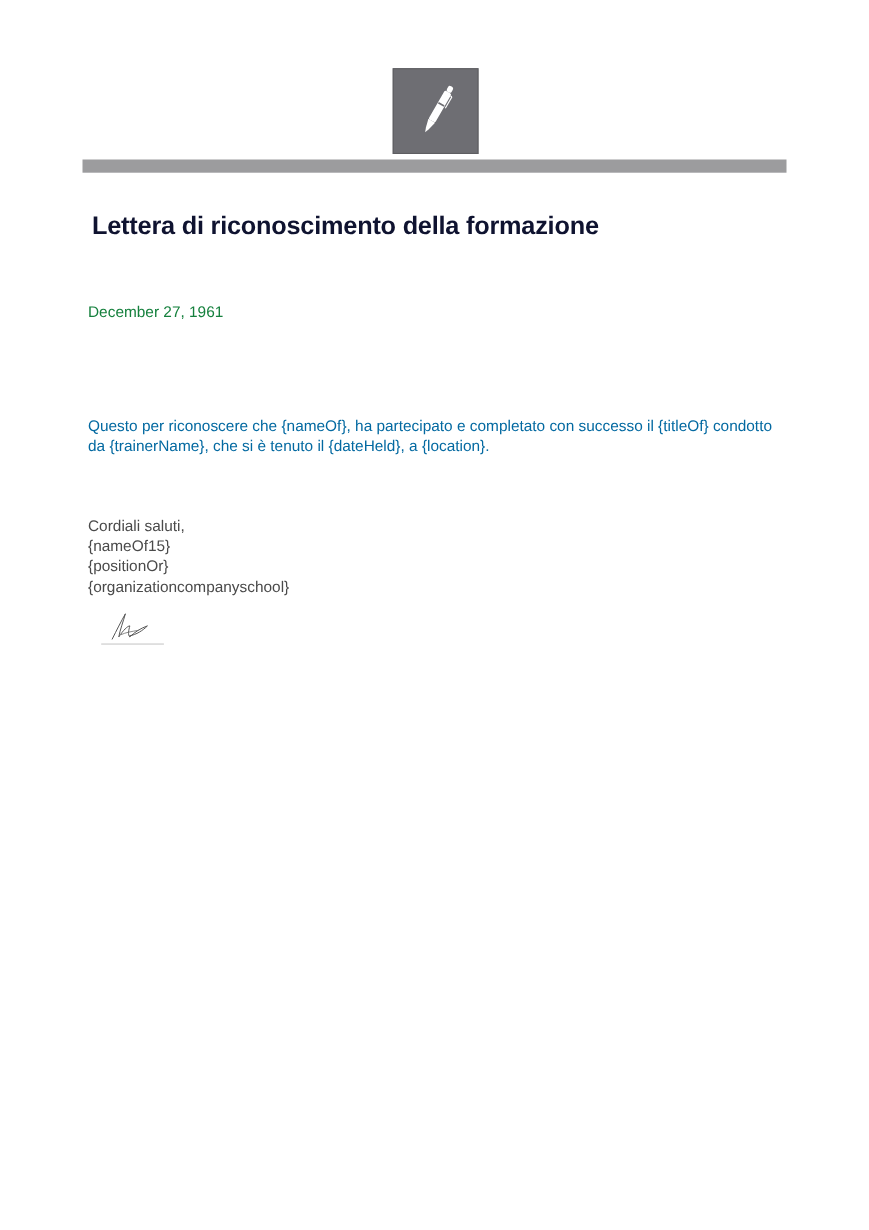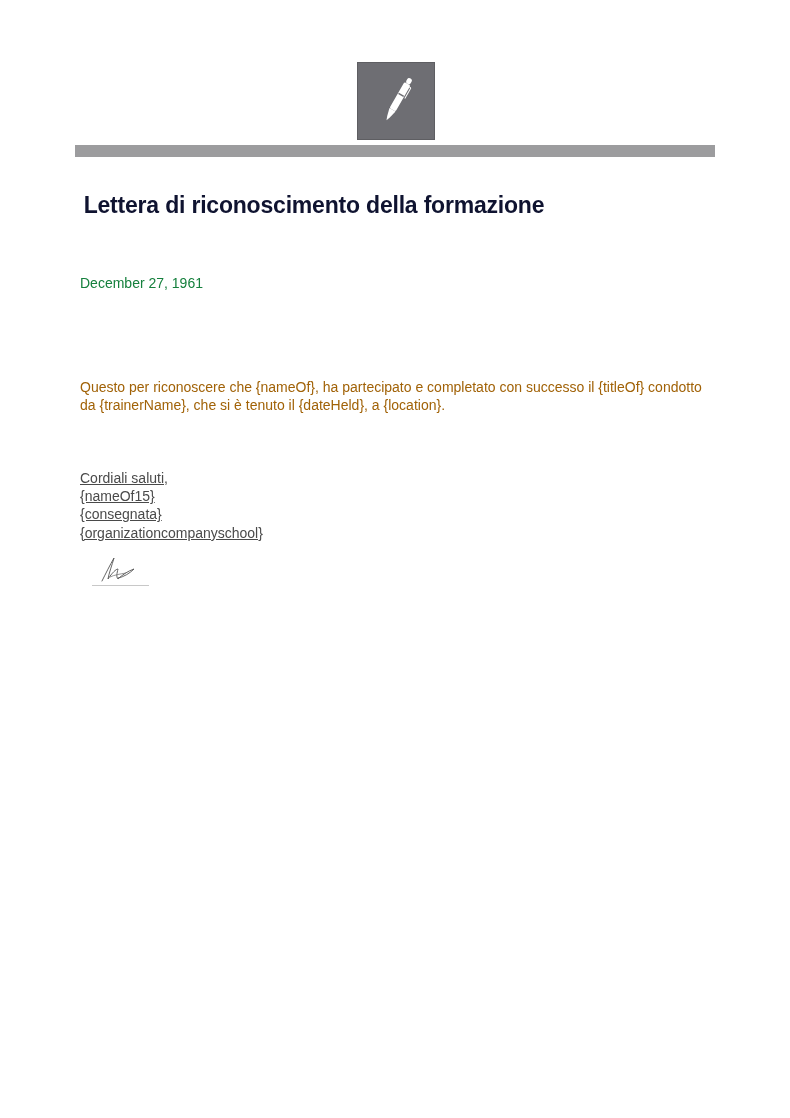--- a/index.html
+++ b/index.html
@@ -2,24 +2,24 @@
 <html><head>
   <meta charset="utf-8">
   <style>
     html, body { margin: 0; padding: 0; background: #ffffff; }
     body { width: 790px; height: 1118px; position: relative; overflow: hidden; font-family: "Liberation Sans", sans-serif; }
     .logo-box { position: absolute; left: 357px; top: 62px; width: 78px; height: 78px; background: #6e6e73; border: 1px solid #5e5e62; box-sizing: border-box; }
     .logo-box svg { position: absolute; left: 0; top: 0; width: 78px; height: 78px; }
     .header-bar { position: absolute; left: 75px; top: 145px; width: 640px; height: 12px; background: #9c9c9e; }
     .title { position: absolute; left: 0; top: 192px; width: 628px; text-align: center; font-size: 23px; font-weight: bold; color: #0f1330; letter-spacing: -0.2px; }
     .date { position: absolute; left: 80px; top: 275px; font-size: 14px; color: #15803d; }
-    .body-text { position: absolute; left: 80px; top: 378px; width: 640px; font-size: 14px; line-height: 18.2px; color: #a16207; }
+    .body-text { position: absolute; left: 80px; top: 378px; width: 640px; font-size: 14px; line-height: 18.2px; color: #0369a1; }
     .body-text p { margin: 0; }
     .closing { position: absolute; left: 80px; top: 469px; font-size: 14px; line-height: 18.2px; color: #4a4a4a; }
-    .closing div { margin: 0; text-decoration: underline; }
+    .closing div { margin: 0; }
     .signature { position: absolute; left: 92px; top: 555px; width: 58px; height: 32px; }
     .signature svg { width: 58px; height: 28px; display: block; }
     .sig-line { width: 57px; height: 1px; background: #c8c8c8; margin-top: 2px; }
   </style>
 </head>
 <body>
 
 <div class="logo-box">
   <svg viewBox="0 0 78 78">
     <g transform="rotate(30 39 39)">
@@ -39,21 +39,21 @@
 
 <div class="date">December 27, 1961</div>
 
 <div class="body-text">
   <p>Questo per riconoscere che {nameOf}, ha partecipato e completato con successo il {titleOf} condotto da {trainerName}, che si è tenuto il {dateHeld}, a {location}.</p>
 </div>
 
 <div class="closing">
   <div>Cordiali saluti,</div>
   <div>{nameOf15}</div>
-  <div>{consegnata}</div>
+  <div>{positionOr}</div>
   <div>{organizationcompanyschool}</div>
 </div>
 
 <div class="signature">
   <svg viewBox="0 0 58 28">
     <path d="M10 26 C14 18, 18 10, 22 3 C20 10, 17 18, 16 24 C20 18, 24 14, 26 14 C25 18, 24 22, 26 24 C30 20, 36 16, 42 14 C38 18, 32 22, 26 23" fill="none" stroke="#555" stroke-width="0.9" stroke-linecap="round"></path>
     <path d="M18 22 C22 20, 28 19, 34 18" fill="none" stroke="#666" stroke-width="0.7"></path>
   </svg>
   <div class="sig-line"></div>
 </div>

